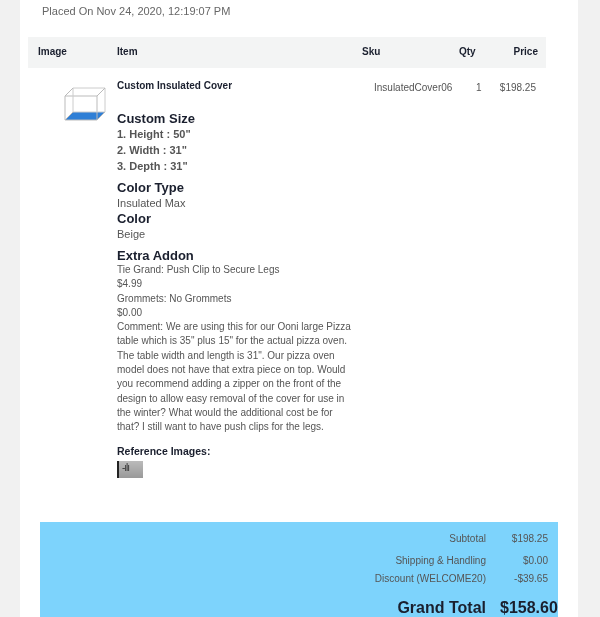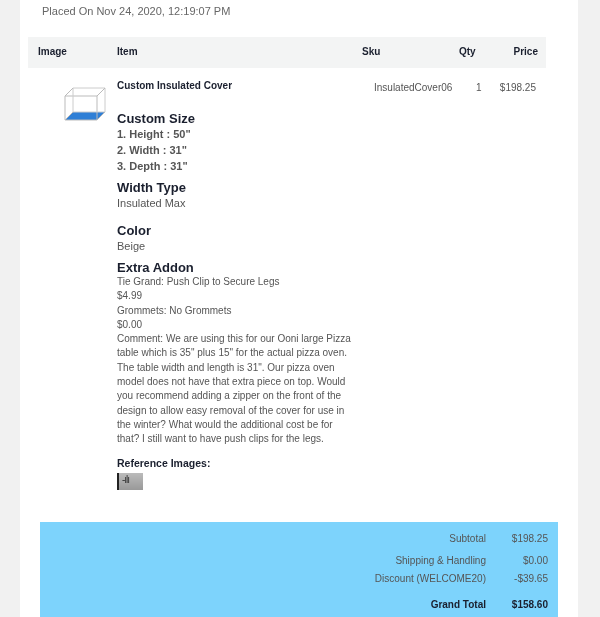--- a/index.html
+++ b/index.html
@@ -18,21 +18,21 @@
   .item .ref-lbl { font-weight:bold; color:#1a1f2e; font-size:10.5px; margin-top:10px; }
   .ref-thumb { width:24px; height:17px; margin-top:4px; background:linear-gradient(#bbb,#999); border-left:2px solid #222; position:relative; }
   .ref-thumb::after { content:"-ılı"; position:absolute; left:3px; top:1px; font-size:10px; color:#333; letter-spacing:-1px; }
   .sku { position:absolute; left:354px; top:82px; font-size:10px; }
   .qty { position:absolute; left:456px; top:82px; font-size:10px; }
   .price { position:absolute; right:42px; top:82px; font-size:10px; text-align:right; }
   .totals { position:absolute; left:20px; top:522px; width:518px; height:95px; background:#7dd3fc; font-size:10px; }
   .trow { position:absolute; right:10px; display:flex; gap:14px; }
   .trow .k { text-align:right; }
   .trow .v { width:48px; text-align:right; }
-  .grand { font-weight:bold; font-size:10px; color:#1a1f2e; }
+  .grand { font-weight:bold; font-size:16px; color:#1a1f2e; }
 </style>
 </head>
 <body>
 
 <div class="card">
   <div class="placed">Placed On Nov 24, 2020, 12:19:07 PM</div>
 
   <div class="thead">
     <span style="left:10px">Image</span>
     <span style="left:89px">Item</span>
@@ -52,23 +52,23 @@
       <line x1="6" y1="34" x2="14" y2="26" stroke="#bbb"></line>
     </svg>
   </div>
 
   <div class="item">
     <div class="title">Custom Insulated Cover</div>
     <div class="lbl" style="margin-top:20px">Custom Size</div>
     <div class="size">1. Height : 50"</div>
     <div class="size">2. Width : 31"</div>
     <div class="size">3. Depth : 31"</div>
-    <div class="lbl" style="margin-top:6px">Width Type</div>
+    <div class="lbl" style="margin-top:6px">Color Type</div>
     <div class="val">Insulated Max</div>
-    <div class="lbl" style="margin-top:12px">Color</div>
+    <div class="lbl" style="margin-top:0">Color</div>
     <div class="val">Beige</div>
     <div class="lbl" style="margin-top:6px">Extra Addon</div>
     <div class="addon">Tie Grand: Push Clip to Secure Legs</div>
     <div class="addon">$4.99</div>
     <div class="addon">Grommets: No Grommets</div>
     <div class="addon">$0.00</div>
     <div class="addon">Comment: We are using this for our Ooni large Pizza table which is 35" plus 15" for the actual pizza oven. The table width and length is 31". Our pizza oven model does not have that extra piece on top. Would you recommend adding a zipper on the front of the design to allow easy removal of the cover for use in the winter? What would the additional cost be for that? I still want to have push clips for the legs.</div>
     <div class="ref-lbl">Reference Images:</div>
     <div class="ref-thumb"></div>
   </div>

